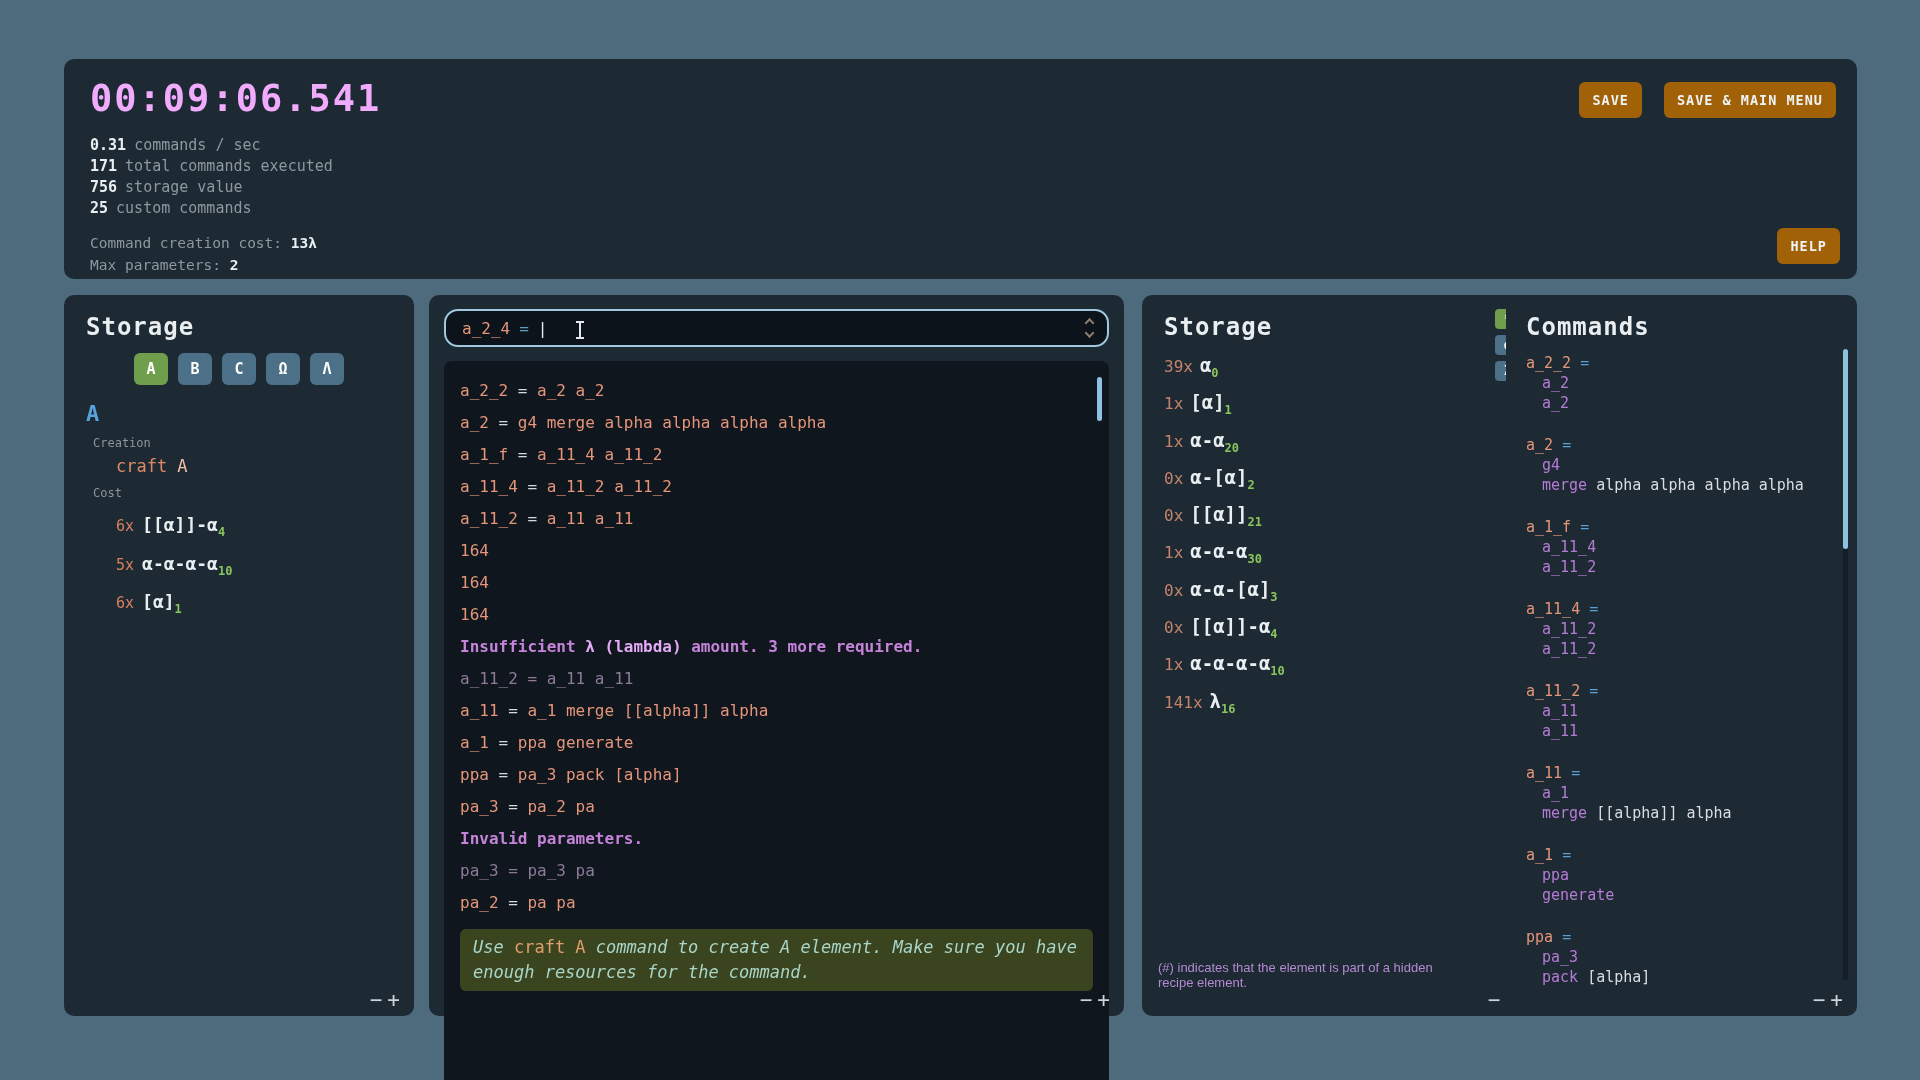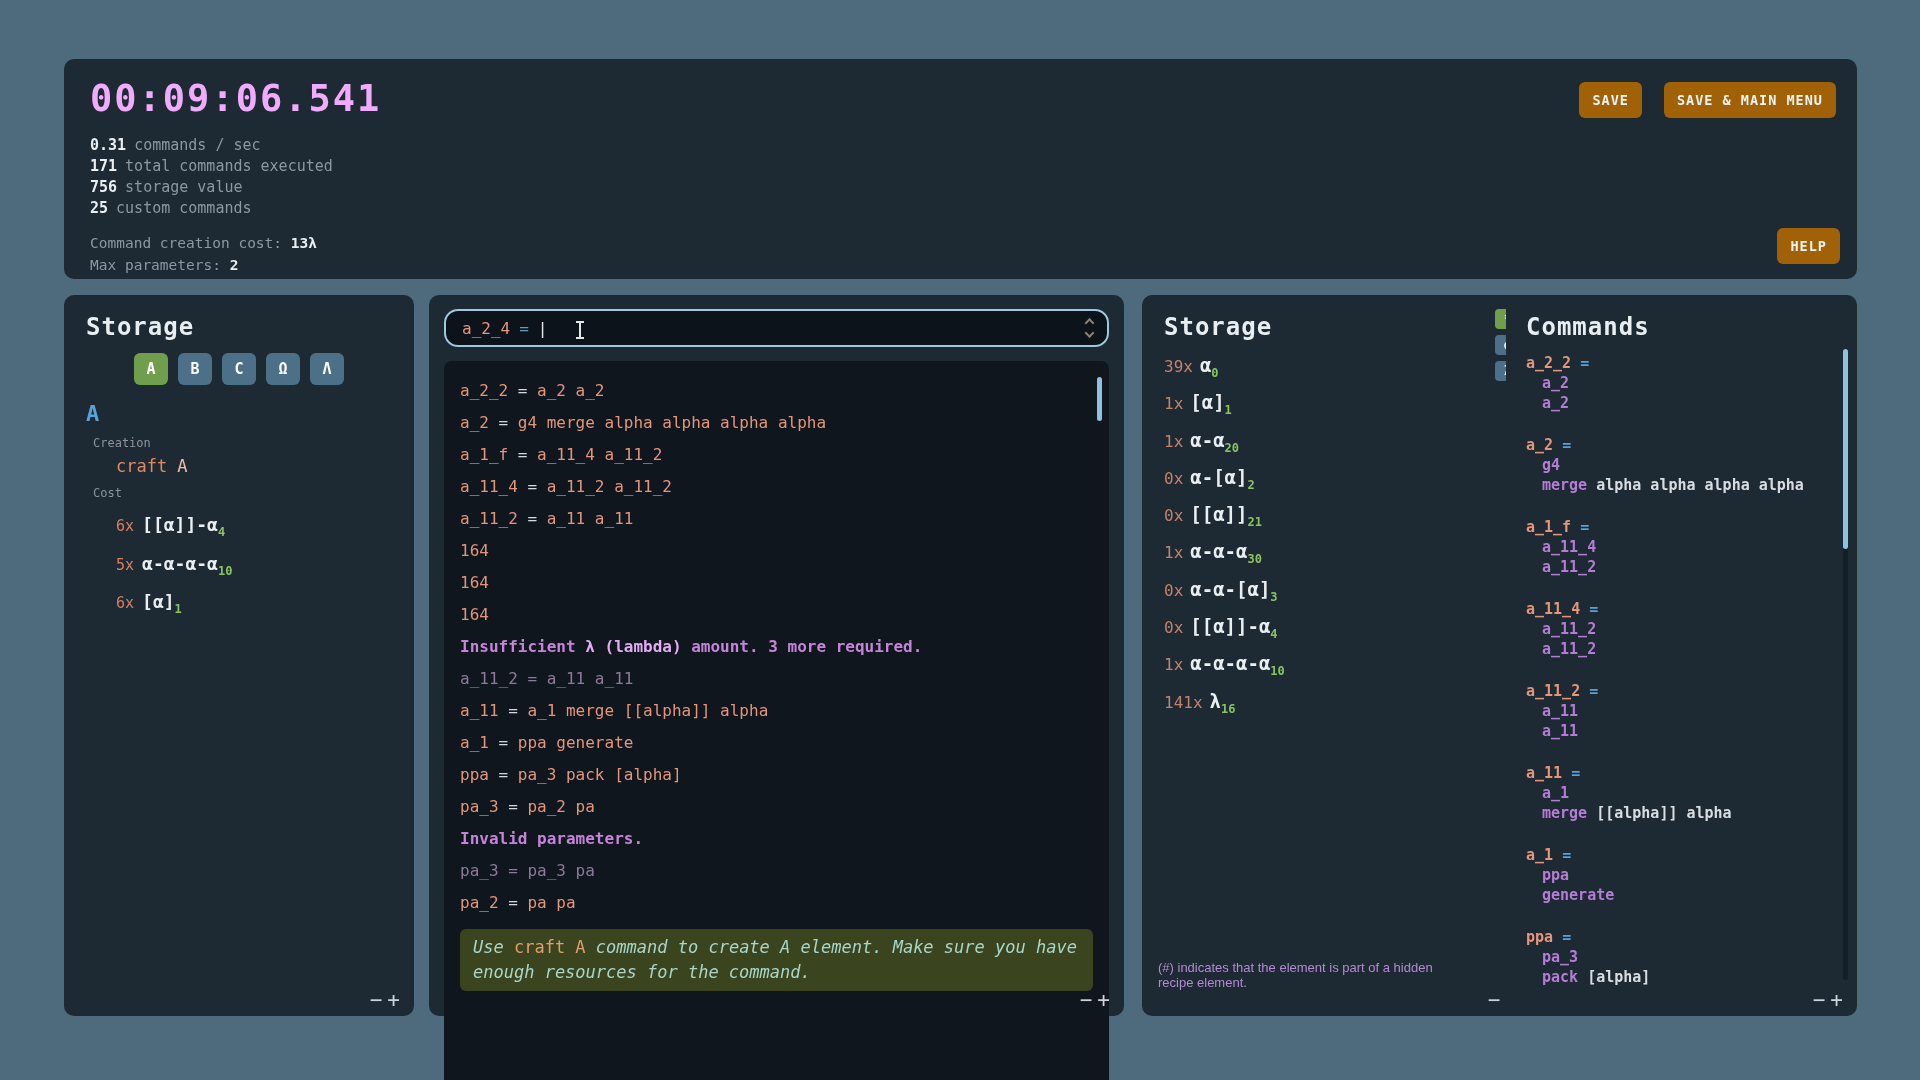--- a/index.html
+++ b/index.html
@@ -103,21 +103,21 @@
   .scount { font-size:16px; color:#c5826b; margin-right:7px; }
   .el { font-size:19px; font-weight:bold; color:#e9eef1; }
   #storage-note {
     position:absolute; left:16px; bottom:26px; width:312px;
     font-family:"Liberation Sans", sans-serif;
     font-size:13px; line-height:15px; color:#b48ad2;
   }
   
   #commands { left:1506px; width:351px; padding:18px 20px; overflow:hidden; }
   #command-entries { margin-top:12px; font-size:15px; }
-  .centry { margin-bottom:22px; line-height:20px;font-weight:bold; }
+  .centry { margin-bottom:22px; line-height:20px; }
   .cname { color:#e5957a; }
   .ceq { color:#5b9fd3; }
   .cbody div { padding-left:30px; text-indent:-14px; max-width:282px; white-space:pre-wrap; }
   .seg-kw { color:#b57cd6; }
   .seg-arg { color:#d9dde1; }
   #cmd-track { position:absolute; right:9px; top:54px; bottom:36px; width:5px; background:#131e27; border-radius:3px; }
   #cmd-thumb { right:9px; top:54px; height:200px; }
 </style>
 </head>
 <body>

